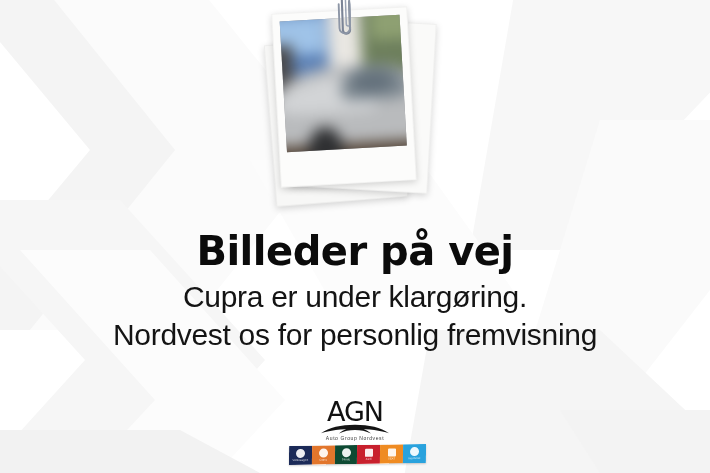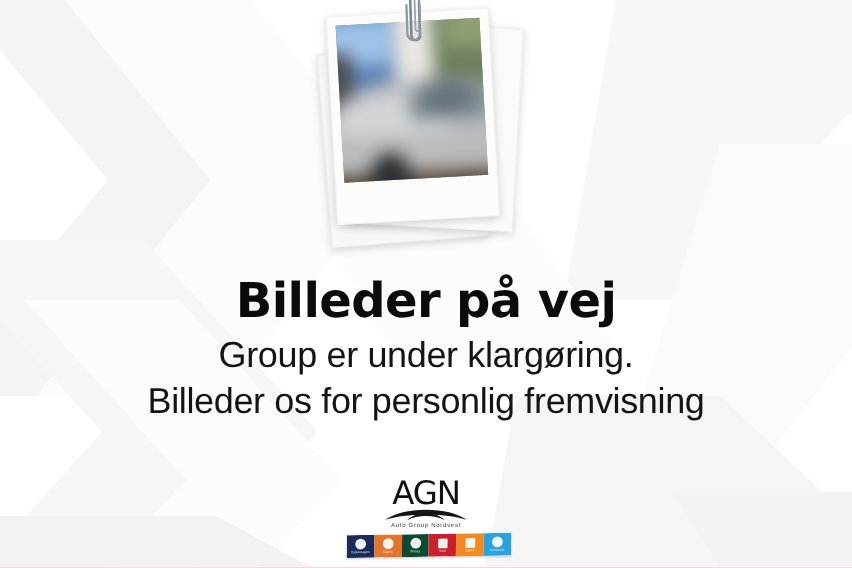--- a/index.html
+++ b/index.html
@@ -13,21 +13,21 @@
     font-family: "Liberation Sans", sans-serif;
     background: #ffffff;
   }
 
   
   #stage {
     position: relative;
     width: 710px;
     height: 473px;
     overflow: hidden;
-    background: #ec4899;
+    background: #c4b5fd;
   }
 
   
   .bg-layer {
     position: absolute;
     inset: 0;
     pointer-events: none;
   }
   .bg-base {
     background:
@@ -294,22 +294,22 @@
         <path d="M7.5 4 L7.5 36 A3.6 3.6 0 0 0 14.7 36 L14.7 8" fill="none" stroke="#7b8496" stroke-width="2.1" stroke-linecap="round"></path>
         <path d="M11.1 4 L11.1 30 A2.0 2.0 0 0 0 15.1 30 L15.1 10" fill="none" stroke="#9aa3b3" stroke-width="1.5" stroke-linecap="round"></path>
         <path d="M4.2 10 L4.2 34 A5.3 5.3 0 0 0 14.8 34 L14.8 5" fill="none" stroke="#8d96a6" stroke-width="1.9" stroke-linecap="round"></path>
       </svg>
     </div>
   </div>
 
   <div id="headline">Billeder på vej</div>
 
   <div id="subline-wrap">
-    <div class="subline">Group er under klargøring.</div>
-    <div class="subline">Billeder os for personlig fremvisning</div>
+    <div class="subline">Cupra er under klargøring.</div>
+    <div class="subline">Nordvest os for personlig fremvisning</div>
   </div>
 
   <div id="agn-logo">
     <div id="agn-wordmark">AGN</div>
     <svg id="agn-swoosh" width="72" height="11" viewBox="0 0 72 11" xmlns="http://www.w3.org/2000/svg">
       <path d="M2 9.2 C10 3.6, 22 0.8, 36 0.8 C50 0.8, 62 3.6, 70 9.2
                C62 6.4, 50 4.9, 36 4.9 C22 4.9, 10 6.4, 2 9.2 Z" fill="#141414"></path>
       <path d="M20 9.6 C24 5.6, 30 3.4, 36 3.4 C42 3.4, 48 5.6, 52 9.6
                C47 7.2, 41.5 6.1, 36 6.1 C30.5 6.1, 25 7.2, 20 9.6 Z" fill="#141414"></path>
     </svg>

